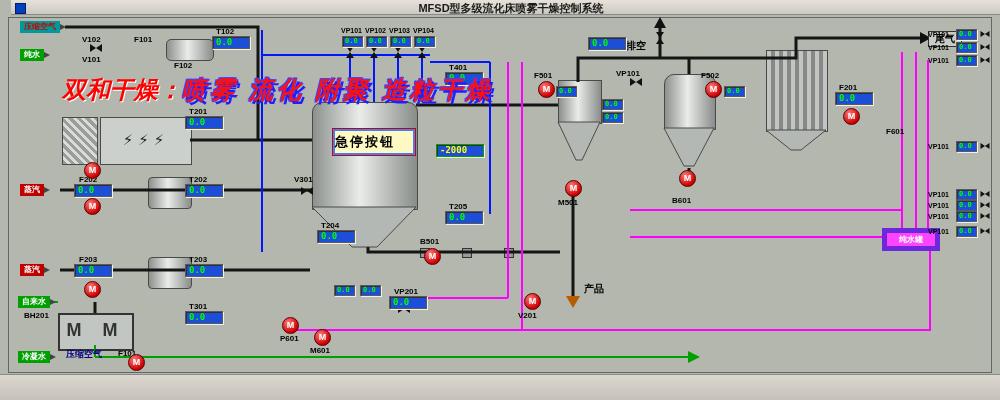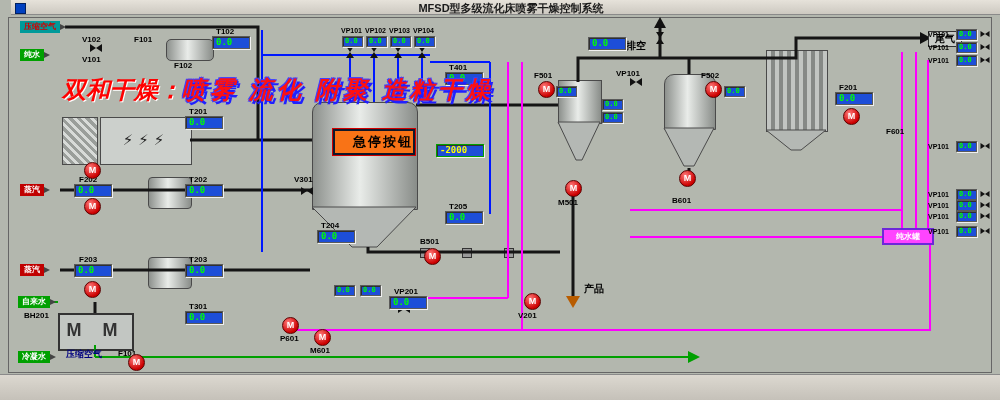--- a/index.html
+++ b/index.html
@@ -50,26 +50,26 @@
   #heater{position:absolute;background:#ccd0cc;border:1px solid #4a4a4a;z-index:5;
     text-align:center;font-size:15px;letter-spacing:5px;line-height:44px;color:#222}
   #cond-tank{position:absolute;background:#c2c6c2;border:2px solid #333;z-index:5;
     text-align:center;font-weight:bold;font-size:18px;line-height:30px;color:#333;letter-spacing:8px}
   .node{position:absolute;width:8px;height:8px;background:#9a9a9a;border:1px solid #333;z-index:6}
   
   .pump{position:absolute;width:15px;height:15px;border-radius:50%;z-index:13;
     background:radial-gradient(circle at 35% 30%,#ff7a7a,#cc0000 70%);border:1px solid #5a0000;
     color:#fff;font-size:9px;font-weight:bold;text-align:center;line-height:15px}
   
-  #estop{position:absolute;background:#f97316;border:2px solid #0f172a;outline:1px solid #d00000;
-    color:#000;font-weight:bold;font-size:13px;text-align:right;z-index:14;letter-spacing:2px;cursor:pointer}
+  #estop{position:absolute;background:#fef9c3;border:2px solid #3b82f6;outline:1px solid #d00000;
+    color:#000;font-weight:bold;font-size:13px;text-align:left;z-index:14;letter-spacing:2px;cursor:pointer}
   
   .graybox{position:absolute;background:#c8ccc8;border:1px solid #333;z-index:12;
     font-size:10px;font-weight:bold;text-align:center;color:#000}
-  .pinkbox{position:absolute;background:#ff44ff;border:2px solid #6d28d9;color:#fff;
+  .pinkbox{position:absolute;background:#ff44ff;border:5px solid #6d28d9;color:#fff;
     font-size:8px;font-weight:bold;text-align:center;z-index:12;line-height:13px}
   
   #statusbar{position:absolute;left:0;top:374px;width:1000px;height:26px;
     background:linear-gradient(180deg,#dcd8d0,#c4c0b8);border-top:1px solid #8a8a8a;z-index:30}
   svg{position:absolute;left:0;top:0;z-index:8}
 </style>
 </head>
 <body>
 
 <div id="titlebar">

